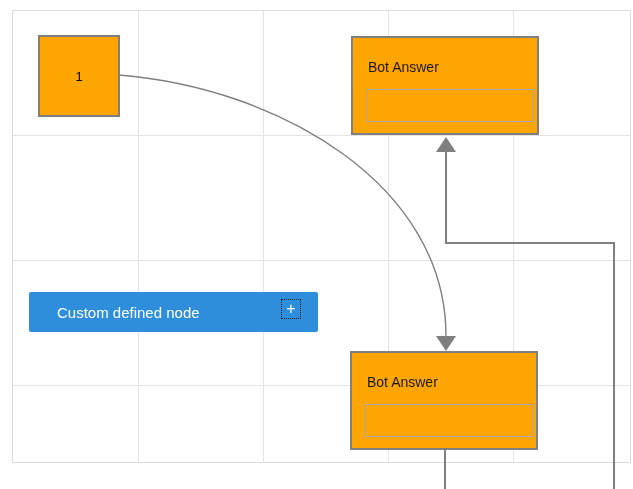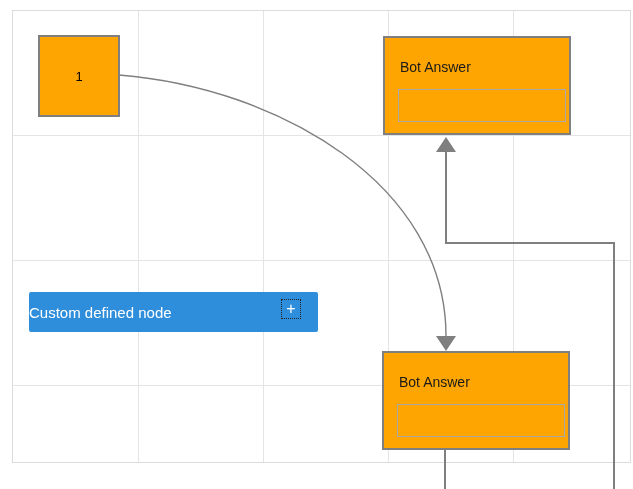--- a/index.html
+++ b/index.html
@@ -63,21 +63,20 @@
     align-items: center;
     justify-content: center;
     font-size: 13px;
     color: #000000;
   }
   .node-bot {
     width: 188px;
     height: 99px;
     background: #ffa502;
     border: 2px solid #7f7f7f;
-    margin-left: 32px;
   }
   .node-bot-top  { left: 351px; top: 36px; }
   .node-bot-bottom { left: 350px; top: 351px; }
   .bot-title {
     position: absolute;
     left: 15px;
     top: 21px;
     font-size: 14px;
     line-height: 16px;
     color: #1a1a1a;
@@ -103,20 +102,21 @@
     width: 289px;
     height: 40px;
     background: #2e8edc;
     border-radius: 2px;
     color: #ffffff;
     display: flex;
     align-items: center;
   }
   .custom-label {
     font-size: 15px;
+    padding-left: 28px;
     white-space: nowrap;
   }
   .add-btn {
     position: absolute;
     right: 17px;
     top: 7px;
     width: 20px;
     height: 20px;
     border: 1px dotted #222222;
     box-sizing: border-box;

